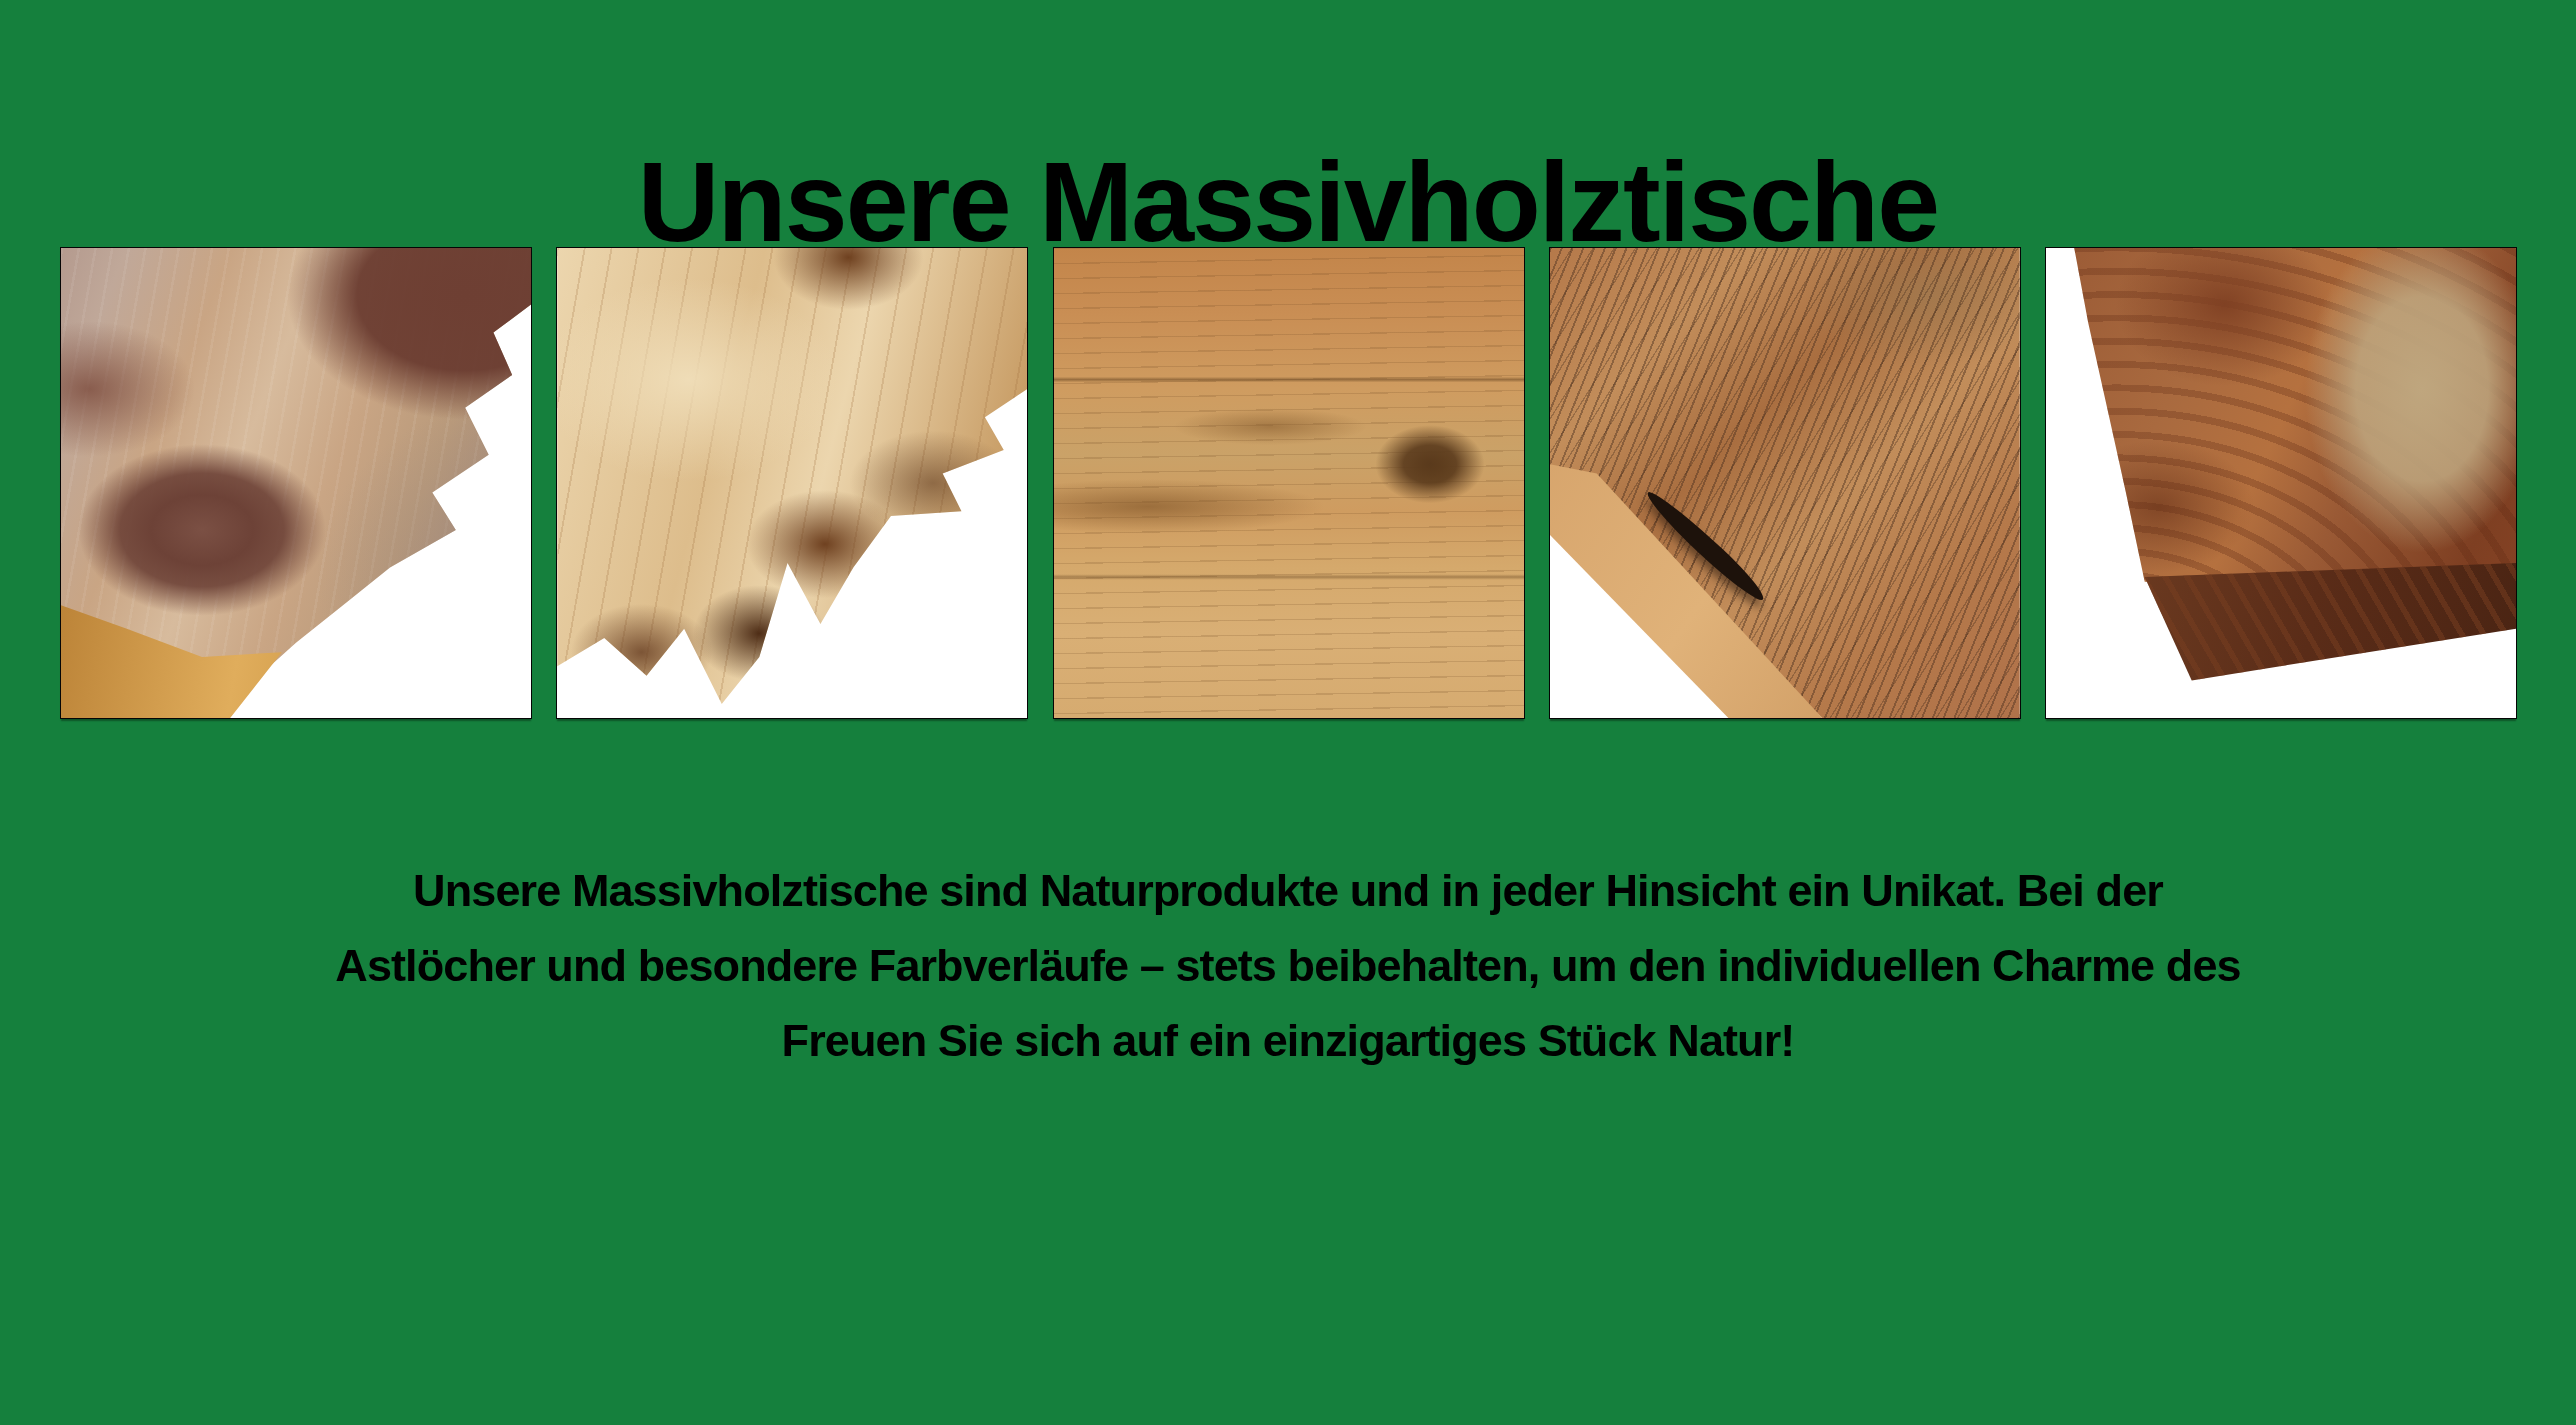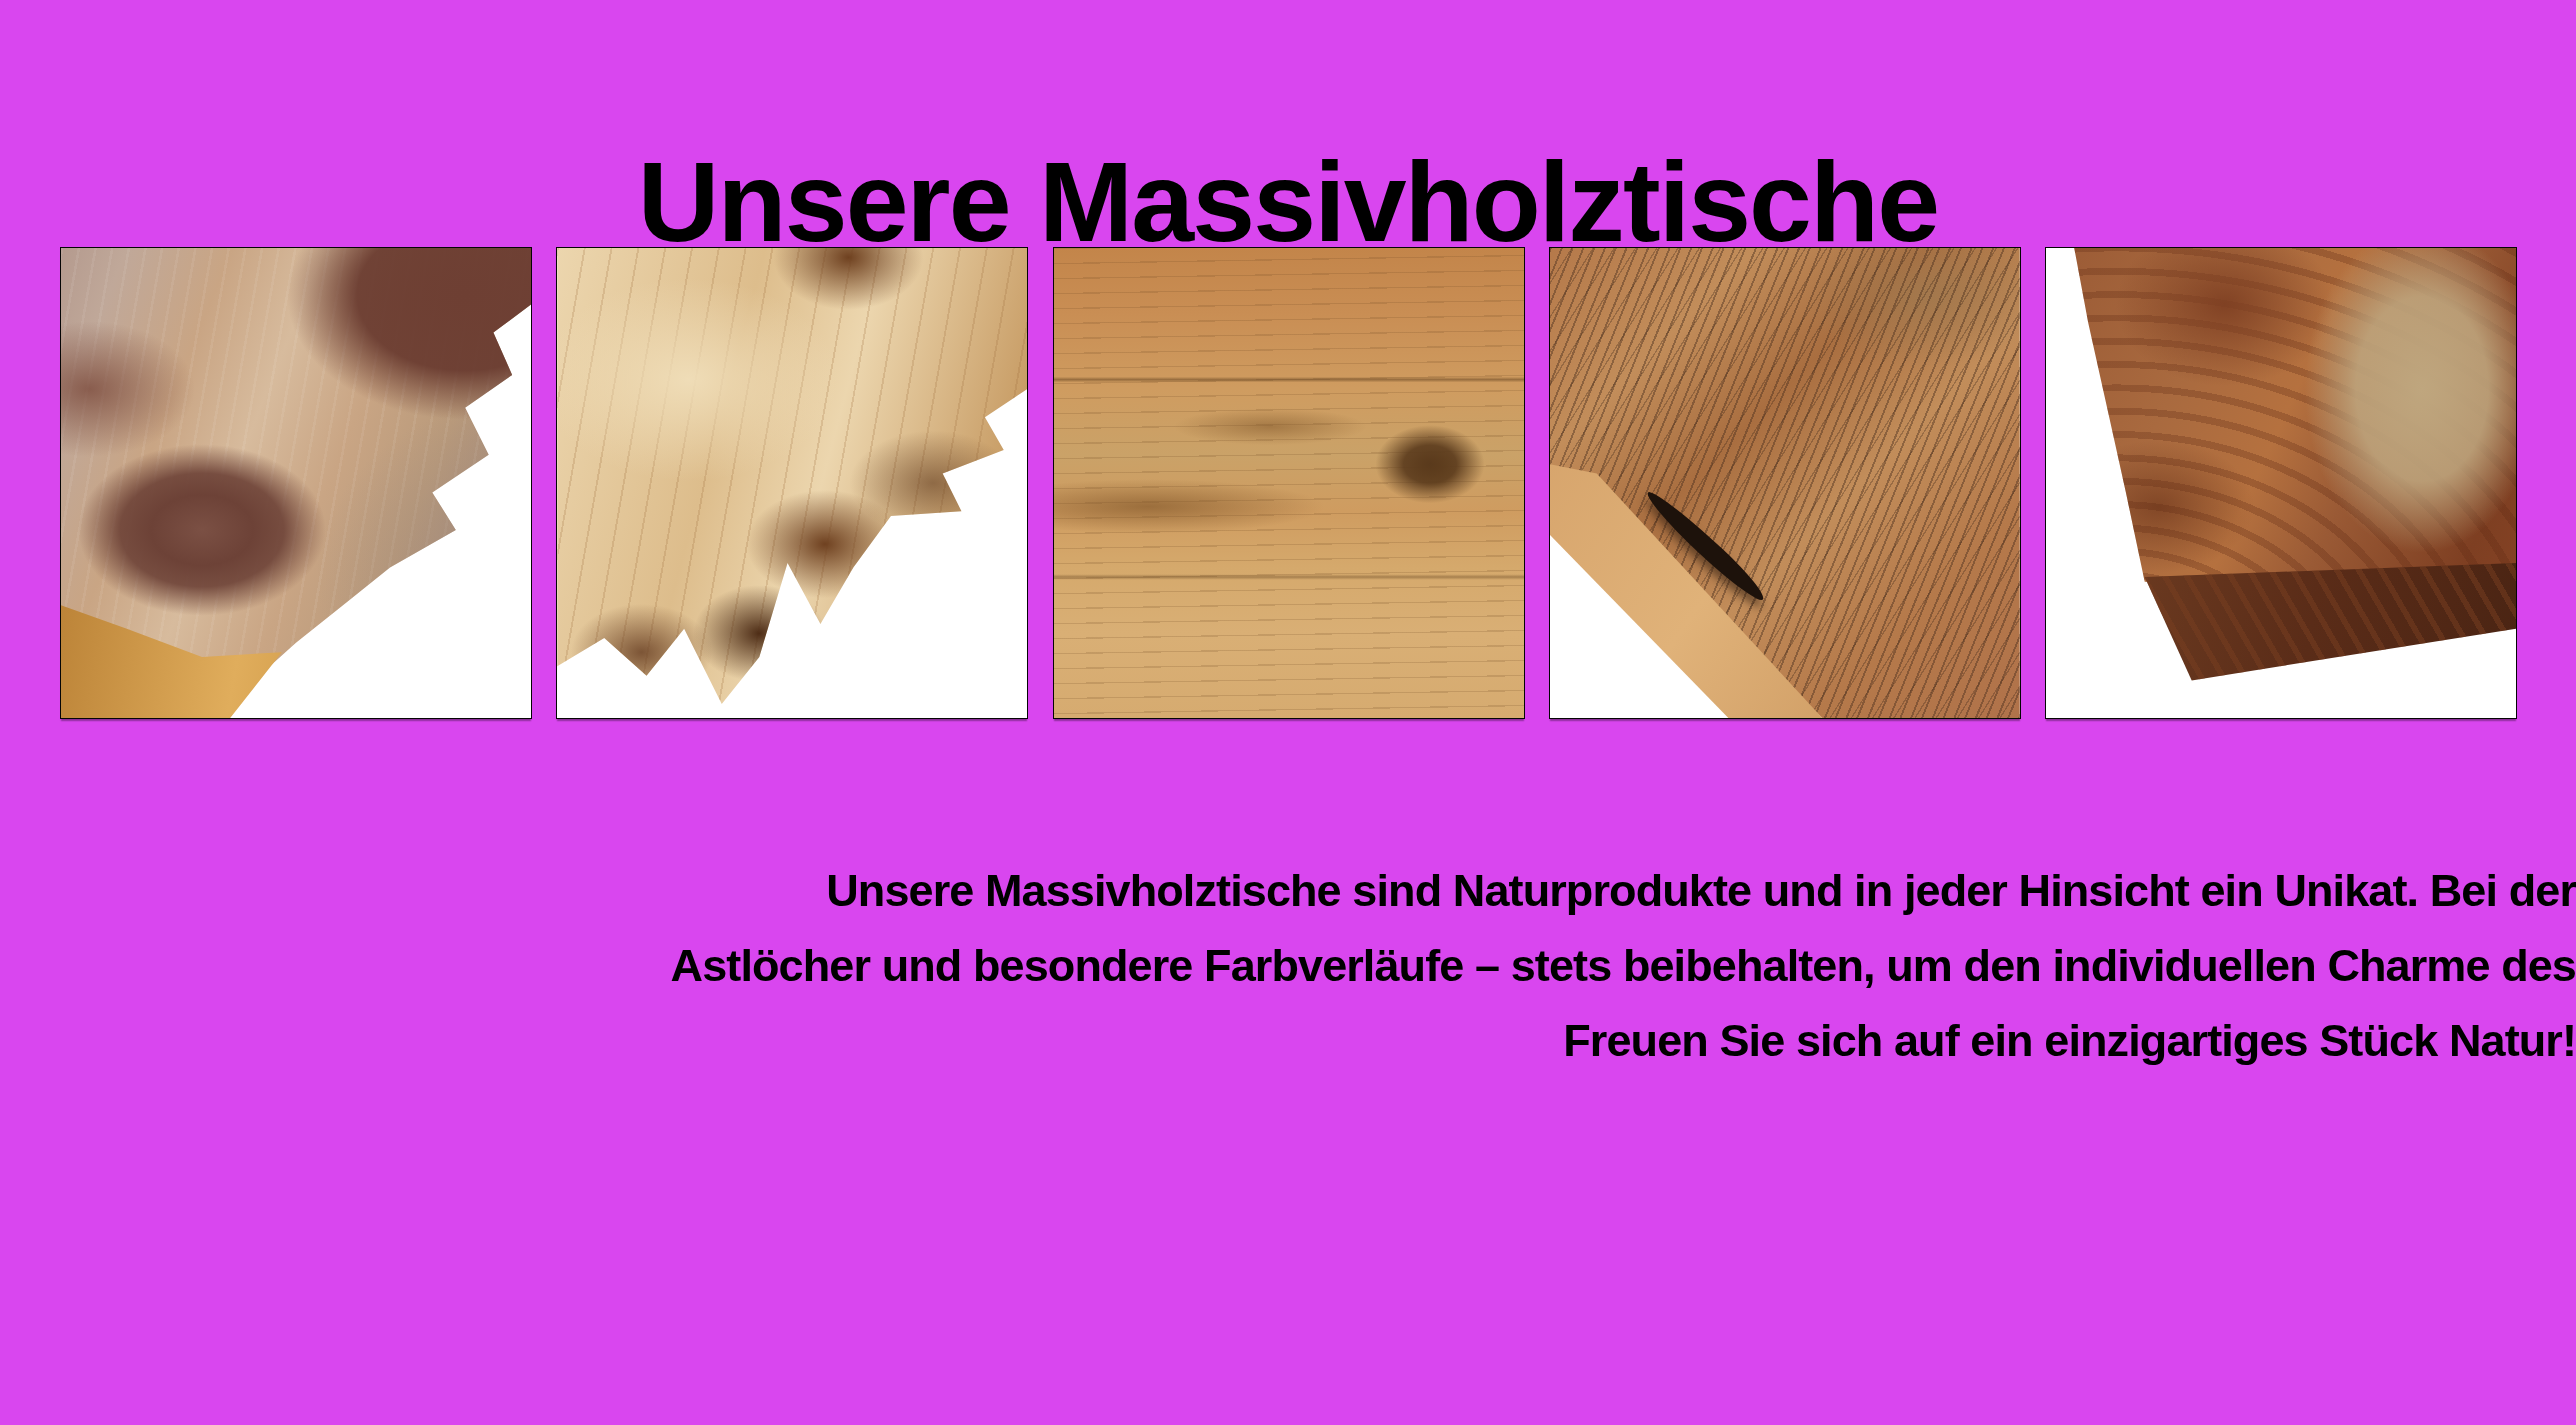--- a/index.html
+++ b/index.html
@@ -1,19 +1,19 @@
 <!DOCTYPE html>
 <html lang="de" style="font-size:10px"><head>
 <meta charset="utf-8">
 <style>
   html,body{margin:0;padding:0;background:#fff;}
   .canvas{
     position:relative;
     width:2576px;height:1425px;
-    background:#d946ef;
+    background:#15803d;
     font-family:"Liberation Sans", sans-serif;
     color:#000;
     overflow:hidden;
   }
 
   
   .title{
     position:absolute;top:58px;left:0;width:100%;
     text-align:center;
     font-weight:700;
@@ -120,21 +120,21 @@
   .p5-edge{
     clip-path:polygon(21% 70%,100% 67%,100% 81%,31% 92%);
     background:
       repeating-linear-gradient(60deg, rgba(120,62,32,.5) 0 5.7px, rgba(0,0,0,0) 5.7px 19px),
       linear-gradient(100deg, #3f2010 0%, #6b3a20 25%, var(--c4,#5a2c18) 60%, #4a2413 100%);
   }
 
   
   .description{
     position:absolute;top:853px;left:0;width:100%;
-    text-align:right;
+    text-align:center;
     font-weight:700;
     font-size:45px;
     line-height:75px;
     letter-spacing:-0.9px;
   }
   .description p{margin:0;white-space:nowrap;}
 </style>
 </head>
 <body>
 

